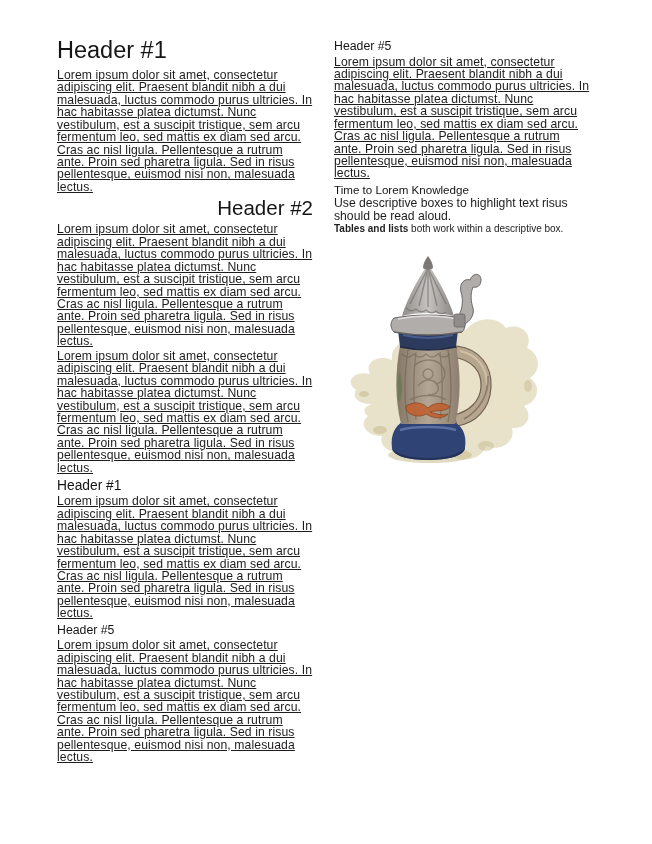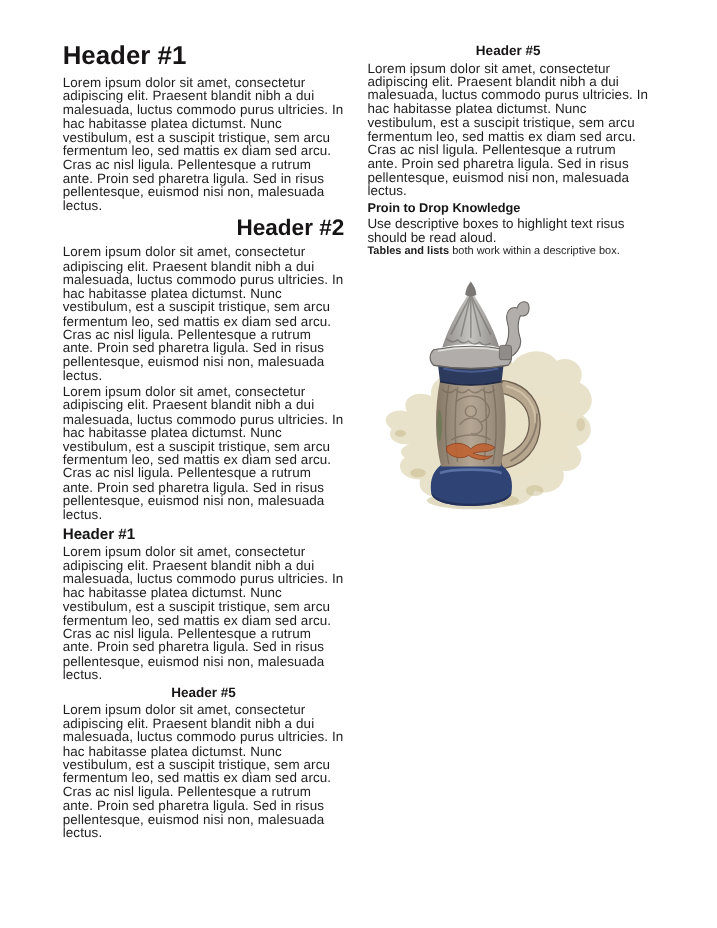--- a/index.html
+++ b/index.html
@@ -14,27 +14,28 @@
   .page { position: absolute; inset: 0; }
   .col { position: absolute; top: 36px; width: 256px; }
   .col-left  { left: 57px; }
   .col-right { left: 334px; }
 
   p.body {
     font-size: 12.2px;
     line-height: 1.02;
     margin: 0 0 2px 0;
     letter-spacing: 0.1px;
+    text-decoration: underline;
   }
-  h1, h2, h3, h4, h5, h6 { font-weight: 700; color: #161414; }
+  h1, h2, h3, h4, h5, h6 { font-weight: 400; color: #161414; }
   h1 { font-size: 23.5px; line-height: 1.06; margin: 2px 0 6px 0; }
   h2 { font-size: 20.5px; line-height: 1.08; margin: 4px 0 4px 0; text-align: right; }
   h3 { font-size: 16px;   line-height: 1.1;  margin: 4px 0 3px 0; }
   h4 { font-size: 13.8px; line-height: 1.1;  margin: 4px 0 2px 0; }
-  h5 { font-size: 12.3px; line-height: 1.1;  margin: 4px 0 2px 0; text-align: center; }
+  h5 { font-size: 12.3px; line-height: 1.1;  margin: 4px 0 2px 0; }
   h6 { font-size: 11.6px; line-height: 1.15; margin: 3px 0 1px 0; }
 
   p.note-body { font-size: 12.2px; line-height: 1.05; margin: 0 0 1px 0; }
   p.mixed { font-size: 10px; line-height: 1.05; margin: 1px 0 0 0; }
   p.mixed strong { font-weight: 700; }
 
   figure.stein { margin: 20px 0 0 6px; padding: 0; }
 </style>
 </head>
 <body>
@@ -55,21 +56,21 @@
 
     <h5>Header #5</h5>
     <p class="body">Lorem ipsum dolor sit amet, consectetur adipiscing elit. Praesent blandit nibh a dui malesuada, luctus commodo purus ultricies. In hac habitasse platea dictumst. Nunc vestibulum, est a suscipit tristique, sem arcu fermentum leo, sed mattis ex diam sed arcu. Cras ac nisl ligula. Pellentesque a rutrum ante. Proin sed pharetra ligula. Sed in risus pellentesque, euismod nisi non, malesuada lectus.</p>
   </div>
 
   <div class="col col-right">
     <h5>Header #5</h5>
     <p class="body">Lorem ipsum dolor sit amet, consectetur adipiscing elit. Praesent blandit nibh a dui malesuada, luctus commodo purus ultricies. In hac habitasse platea dictumst. Nunc vestibulum, est a suscipit tristique, sem arcu fermentum leo, sed mattis ex diam sed arcu. Cras ac nisl ligula. Pellentesque a rutrum ante. Proin sed pharetra ligula. Sed in risus pellentesque, euismod nisi non, malesuada lectus.</p>
 
 
-    <h6>Proin to Drop Knowledge</h6>
+    <h6>Time to Lorem Knowledge</h6>
     <p class="note-body">Use descriptive boxes to highlight text risus should be read aloud.</p>
 
     <p class="mixed"><strong>Tables and lists</strong><span> both work within a descriptive box.</span></p>
 
     <figure class="stein">
       <svg width="272" height="218" viewBox="0 0 272 218">
         <defs>
           <linearGradient id="bodyGrad" x1="0" y1="0" x2="1" y2="0">
             <stop offset="0" stop-color="#857766"></stop>
             <stop offset="0.5" stop-color="#b4a693"></stop>

